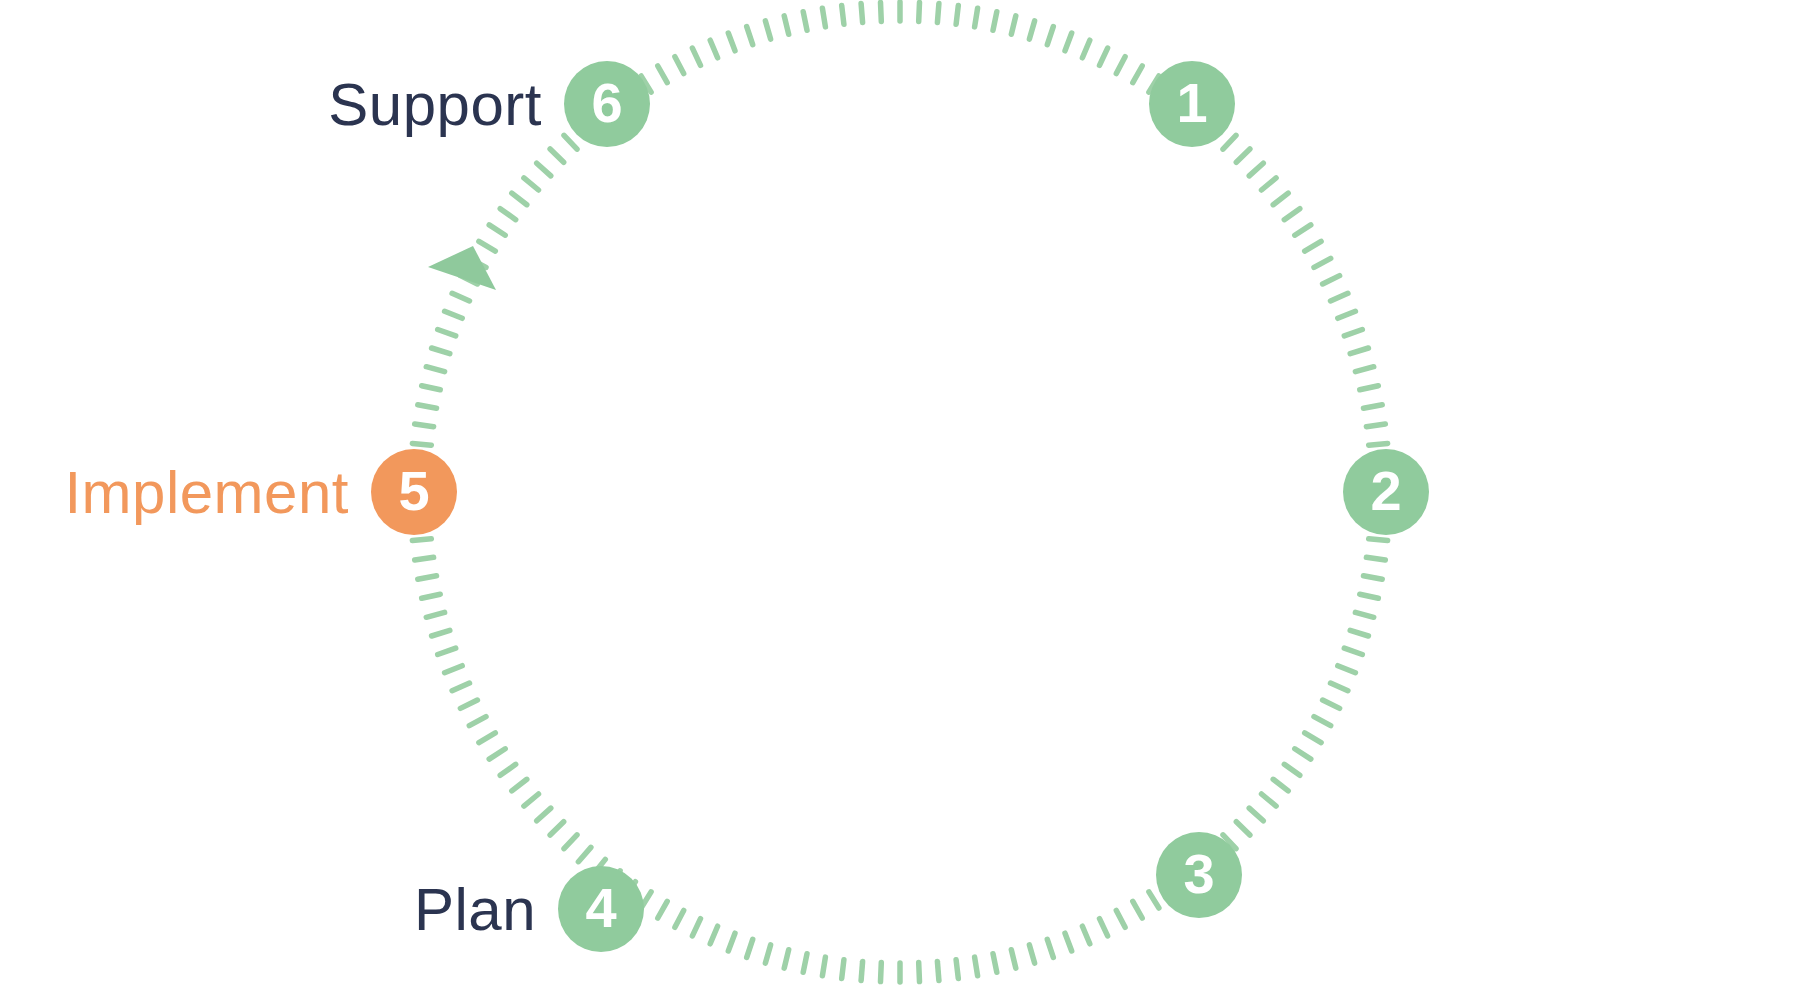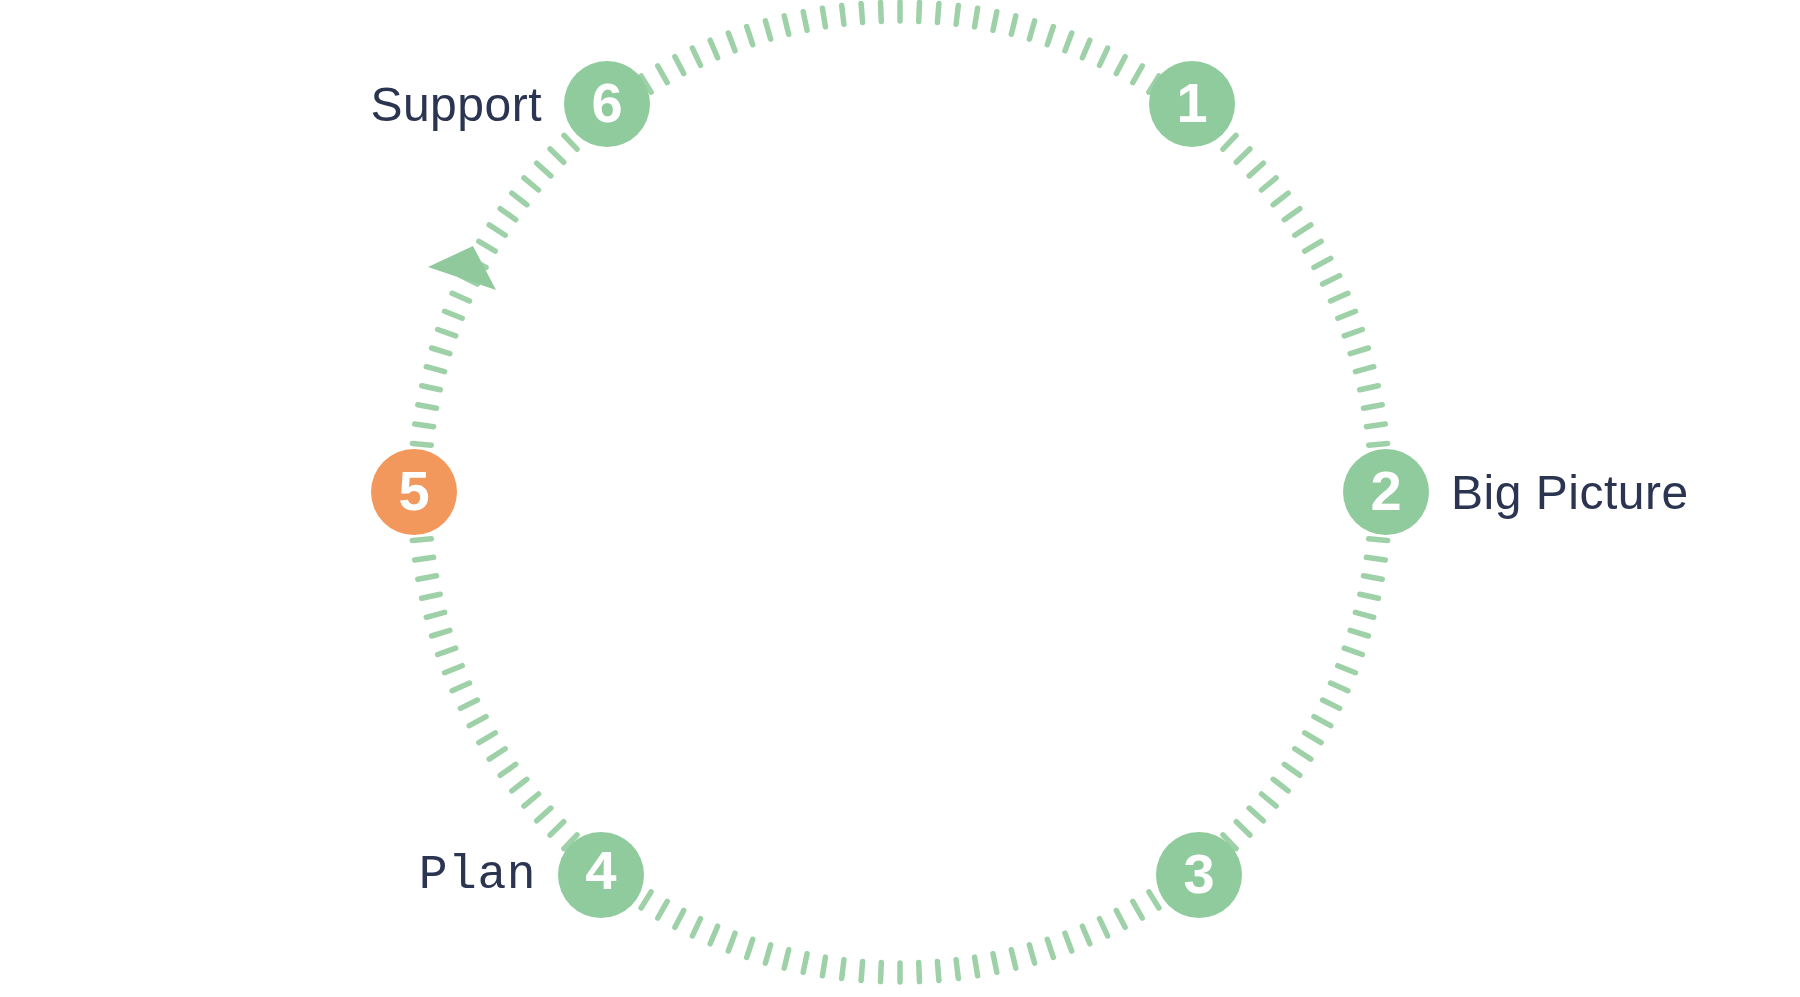--- a/index.html
+++ b/index.html
@@ -35,33 +35,33 @@
     flex: 0 0 auto;
   }
   .badge-number {
     color: var(--white, #ffffff);
     font-size: 56px;
     font-weight: 700;
     line-height: 1;
     transform: translateY(-1px);
   }
   .step-label {
-    font-size: 48px;
+    font-size: 60px;
     font-weight: 500;
     color: var(--navy, #2b3450);
     letter-spacing: 0.5px;
   }
   .step.active .badge { background: var(--orange, #f2985c); }
   .step.active .step-label { color: var(--orange, #f2985c); }
 
   
   #step-1 { left: 1149px; top: 61px; }   
   #step-2 { left: 1343px; top: 449px; }
   #step-3 { left: 1156px; top: 832px; }
-  #step-4 { right: 1156px; top: 832px; font-family: Liberation Mono, monospace; } 
+  #step-4 { right: 1156px; top: 866px; } 
   #step-5 { right: 1343px; top: 449px; }
   #step-6 { right: 1150px; top: 61px; }
 
   #flow-arrow { fill: var(--arrow, #8fc99c); }
 </style>
 </head>
 <body>
 
 <div class="canvas">
 
@@ -232,37 +232,37 @@
   <div class="step" id="step-1">
     <div class="badge">
       <span class="badge-number">1</span>
     </div>
   </div>
 
   <div class="step" id="step-2">
     <div class="badge">
       <span class="badge-number">2</span>
     </div>
-    <span class="step-label">Big Picture</span>
   </div>
 
   <div class="step" id="step-3">
     <div class="badge">
       <span class="badge-number">3</span>
     </div>
   </div>
 
   <div class="step" id="step-4">
     <span class="step-label">Plan</span>
     <div class="badge">
       <span class="badge-number">4</span>
     </div>
   </div>
 
   <div class="step active" id="step-5">
+    <span class="step-label">Implement</span>
     <div class="badge">
       <span class="badge-number">5</span>
     </div>
   </div>
 
   <div class="step" id="step-6">
     <span class="step-label">Support</span>
     <div class="badge">
       <span class="badge-number">6</span>
     </div>

